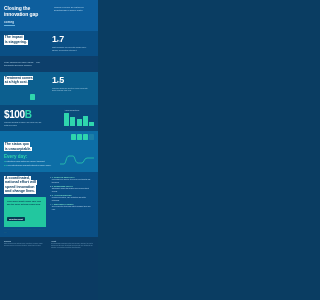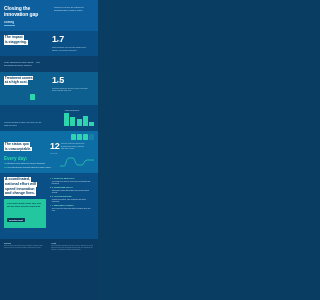--- a/index.html
+++ b/index.html
@@ -138,20 +138,23 @@
       </div>
     </div>
     <div class="row" style="margin-top:2px;">
       <div class="iblk" style="margin-left:26px;"></div>
     </div>
   </div>
 
   <div class="band band-d">
     <div class="row" style="justify-content:space-between;align-items:flex-end;">
       <div class="col" style="width:40px;">
+        <div class="bignum2">
+          <span>$100</span><span class="sfx">B</span>
+        </div>
         <div class="caption" style="max-width:40px;">Medicare spending on kidney care each year, and costs keep rising.</div>
       </div>
       <div class="col">
         <div class="micro" style="max-width:32px;margin-bottom:1px;">Annual spend trend</div>
         <div class="bars">
           <div class="bar" style="height:13.3px;"></div>
           <div class="bar" style="height:8.7px;"></div>
           <div class="bar" style="height:6.7px;"></div>
           <div class="bar" style="height:9.8px;"></div>
           <div class="bar" style="height:4.2px;"></div>
@@ -165,29 +168,20 @@
       <div class="iblk"></div>
       <div class="iblk"></div>
       <div class="iblk"></div>
       <div class="iblk dim"></div>
     </div>
     <div class="row" style="justify-content:space-between;">
       <div class="kicker">
         <div><span class="hl">The status quo</span></div>
         <div><span class="hl">is unacceptable.</span></div>
       </div>
-      <div class="col" style="width:44px;">
-        <div class="row" style="align-items:flex-start;gap:1.5px;">
-          <div class="col">
-            <div class="statnum">12</div>
-            <div class="statlabel">YEARS</div>
-          </div>
-          <div class="caption" style="max-width:26px;margin-top:0;">since the last major therapeutic breakthrough reached patients with kidney failure.</div>
-        </div>
-      </div>
     </div>
 
     <div class="row" style="justify-content:space-between;margin-top:2px;align-items:flex-start;">
       <div class="col" style="width:50px;">
         <div class="edhead teal">Every day:</div>
         <div class="eitem">
           <b>13</b>
           <span>patients die while waiting for a kidney transplant.</span>
         </div>
         <div class="eitem">

